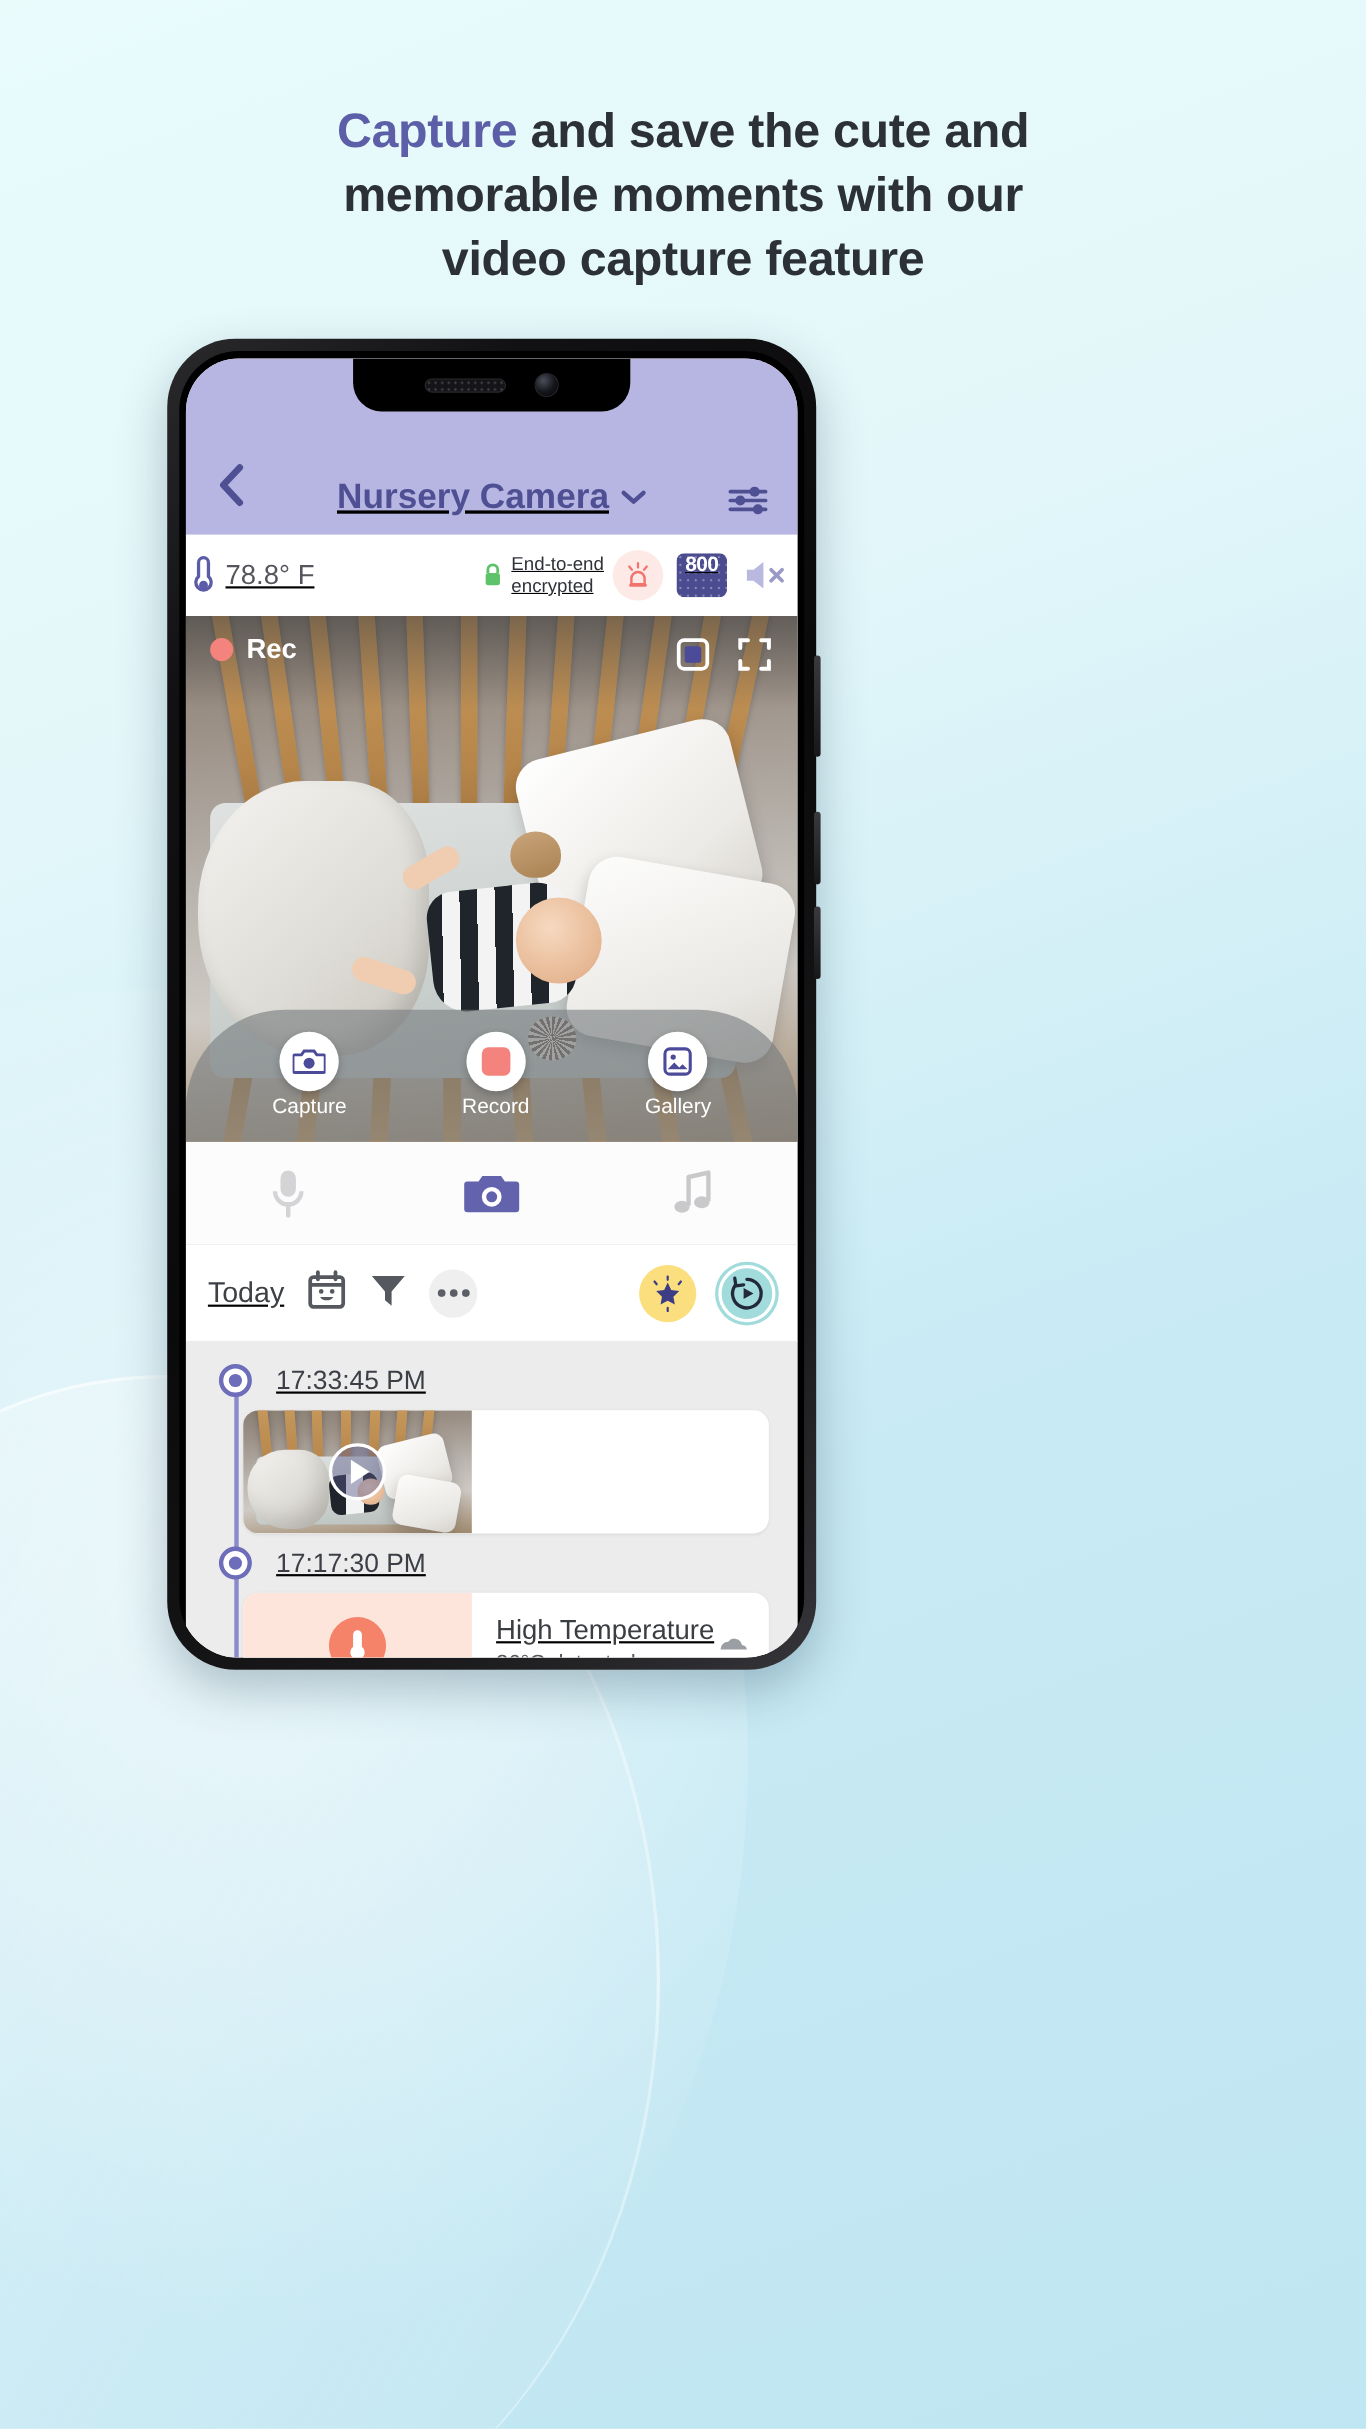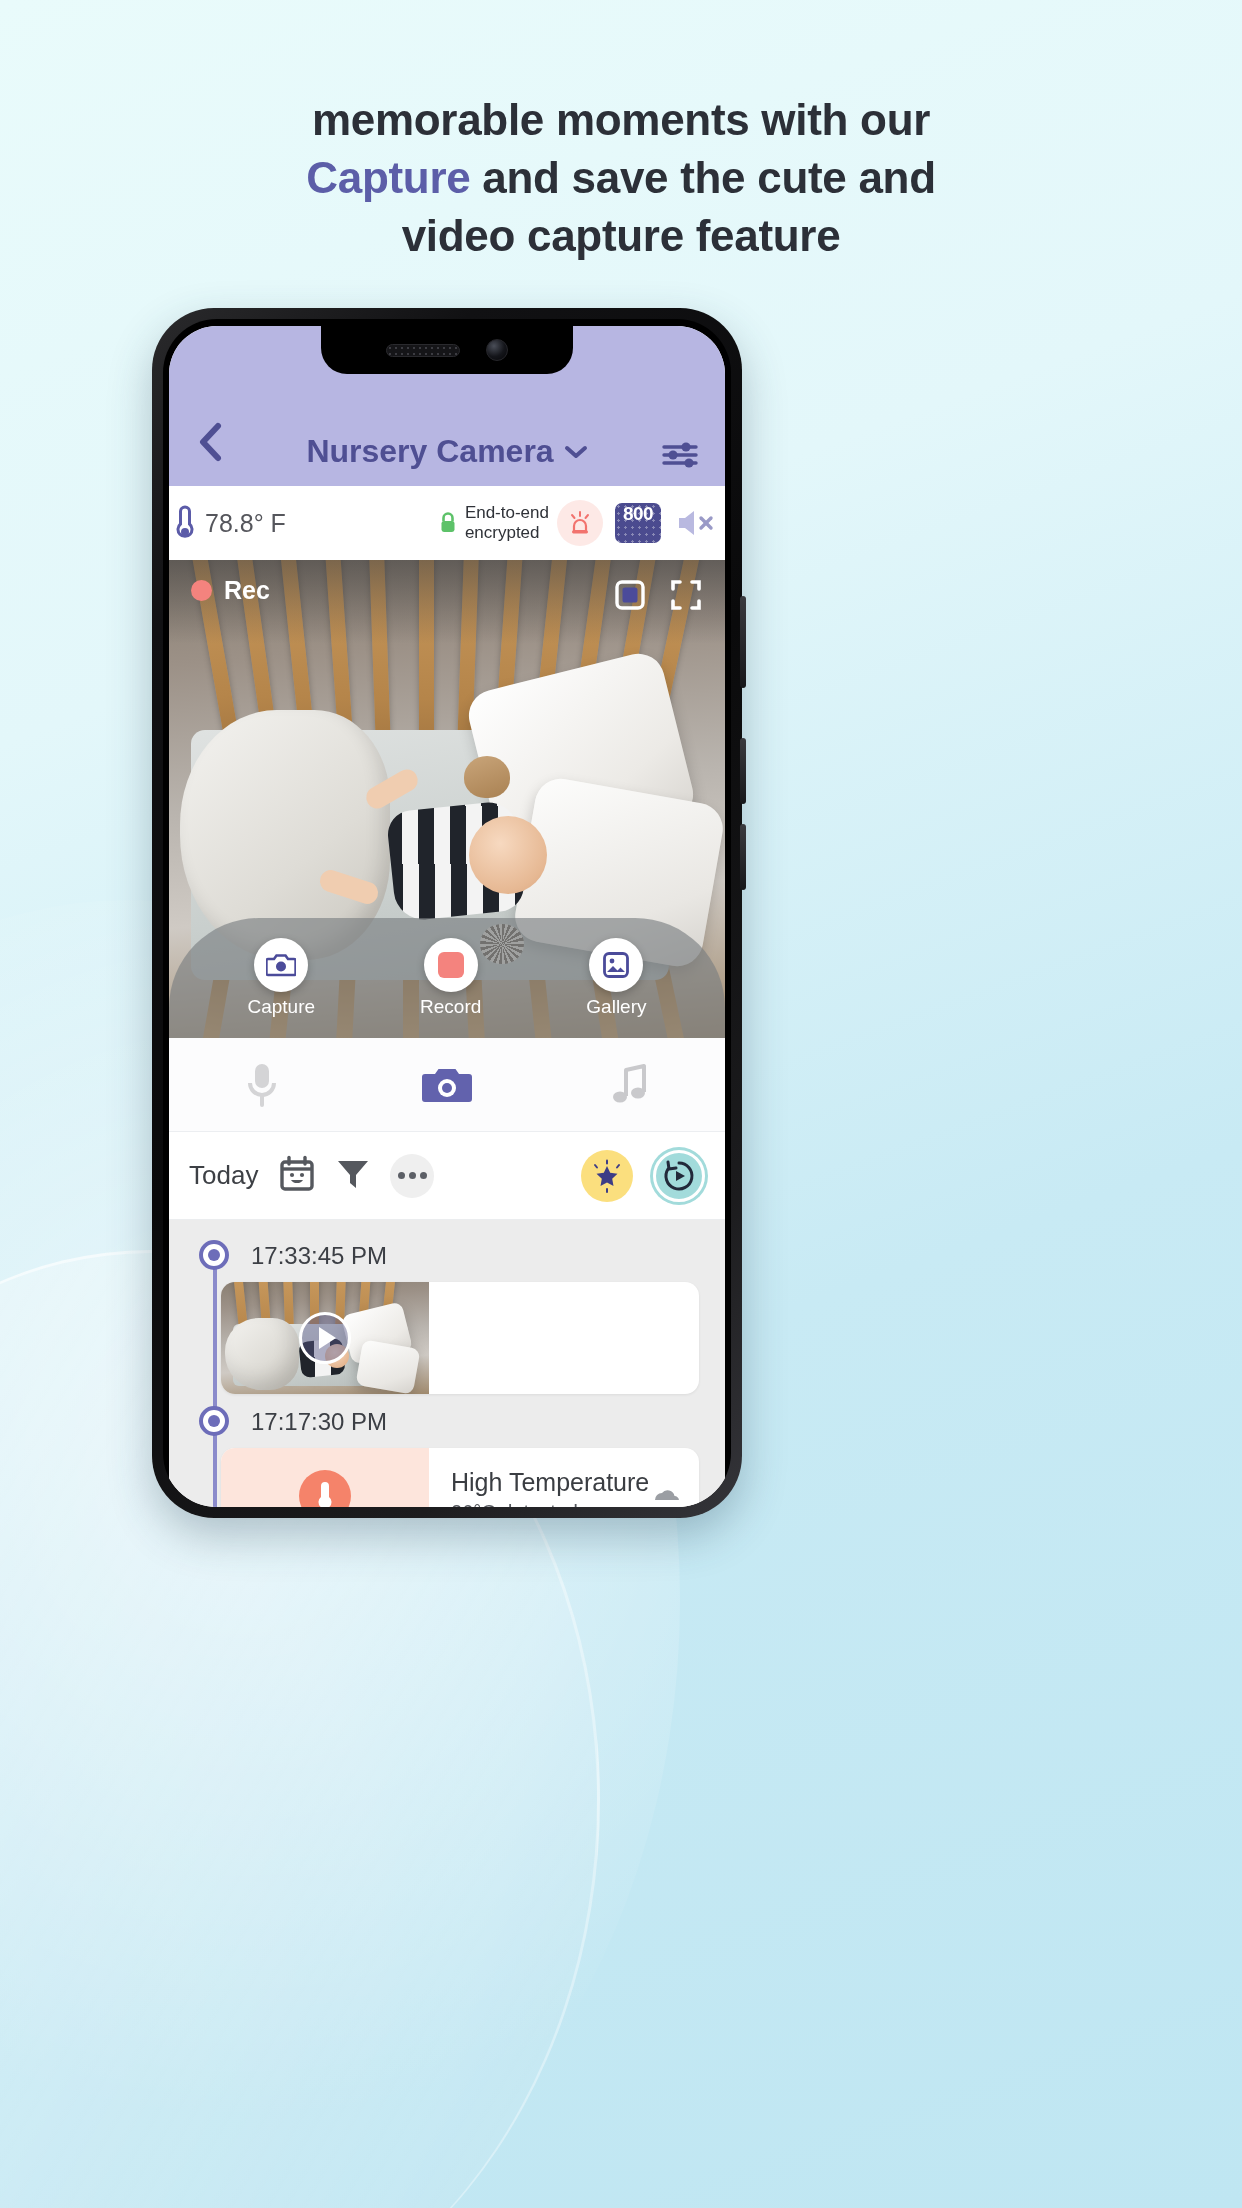--- a/index.html
+++ b/index.html
@@ -377,34 +377,34 @@
     display: flex; align-items: center; justify-content: center;
   }
 </style>
 </head>
 <body>
 
 <div class="bg-swoosh"></div>
 <div class="bg-swoosh2"></div>
 
 <div class="headline">
-  <span class="ln">memorable moments with our</span>
   <span class="ln">
     <span class="accent">Capture</span><span> and save the cute and</span>
   </span>
+  <span class="ln">memorable moments with our</span>
   <span class="ln">video capture feature</span>
 </div>
 
 <div class="phone">
   <div class="btn-side btn-power"></div>
   <div class="btn-side btn-vol1"></div>
   <div class="btn-side btn-vol2"></div>
 
   <div class="phone-inner">
-    <div class="screen" style="display:flex;flex-direction:column;">
+    <div class="screen" style="display:flex;flex-direction:column;text-decoration:underline;">
 
       <div class="notch">
         <div class="speaker"></div>
         <div class="front-cam"></div>
       </div>
 
       <div class="app-header">
         <div class="hdr-back">
           <svg width="30" height="44" viewBox="0 0 30 44">
             <path d="M23 6 L8 22 L23 38" stroke="#4f4f93" stroke-width="6" fill="none" stroke-linecap="round" stroke-linejoin="round"></path>

